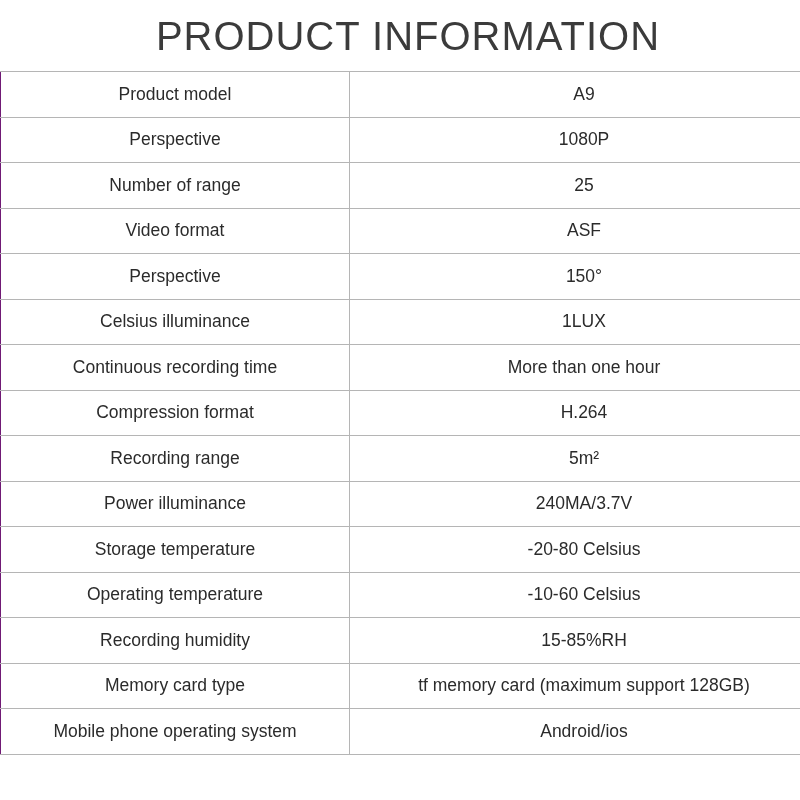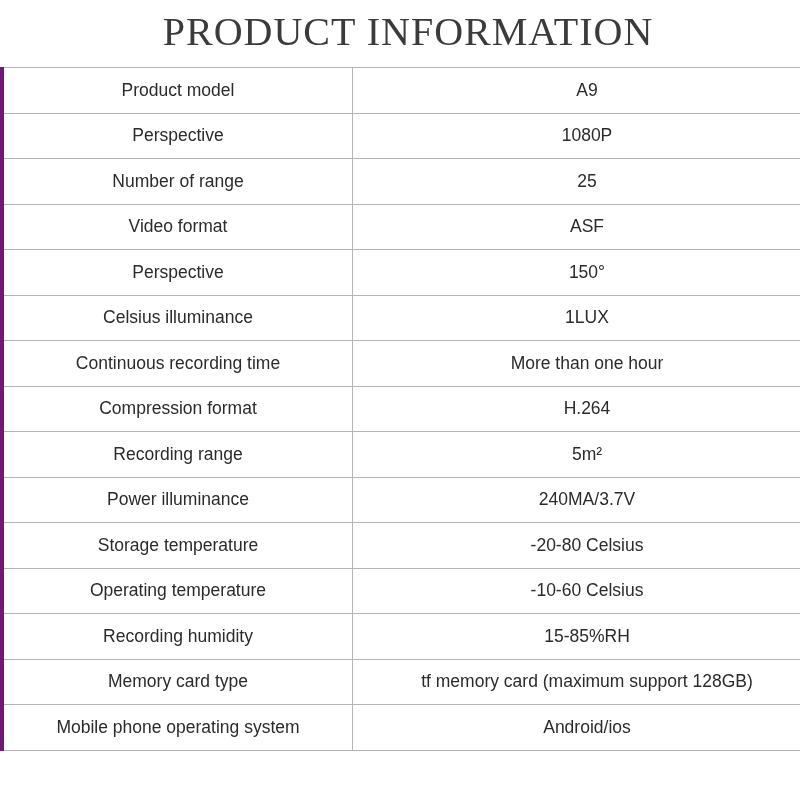--- a/index.html
+++ b/index.html
@@ -20,23 +20,23 @@
     position: relative;
     box-sizing: border-box;
     background: #ffffff;
   }
   .title {
     text-align: center;
     font-size: 40px;
     letter-spacing: 1px;
     color: #3b3b3b;
     font-weight: 400;
-    padding-top: 8px;
+    padding-top: 14px;
     padding-bottom: 12px;
-    font-family: Liberation Serif, serif;
+    font-family: Liberation Sans, sans-serif;
     margin-left: 16px;
   }
   table.spec {
     width: 800px;
     border-collapse: collapse;
     table-layout: fixed;
   }
   table.spec tr {
     height: 45.5px;
   }
@@ -50,21 +50,21 @@
     font-weight: 400;
   }
   table.spec td.label {
     width: 340px;
   }
   table.spec td.value {
     width: 460px;
   }
   
   table.spec tr td:first-child {
-    border-left: 4px solid #701a75;
+    border-left: 1px solid #701a75;
   }
   table.spec tr td:last-child {
     border-right: 1px solid #b5b5b5;
   }
   .bottom-spacer {
     height: 18px;
   }
 </style>
 </head>
 <body>

